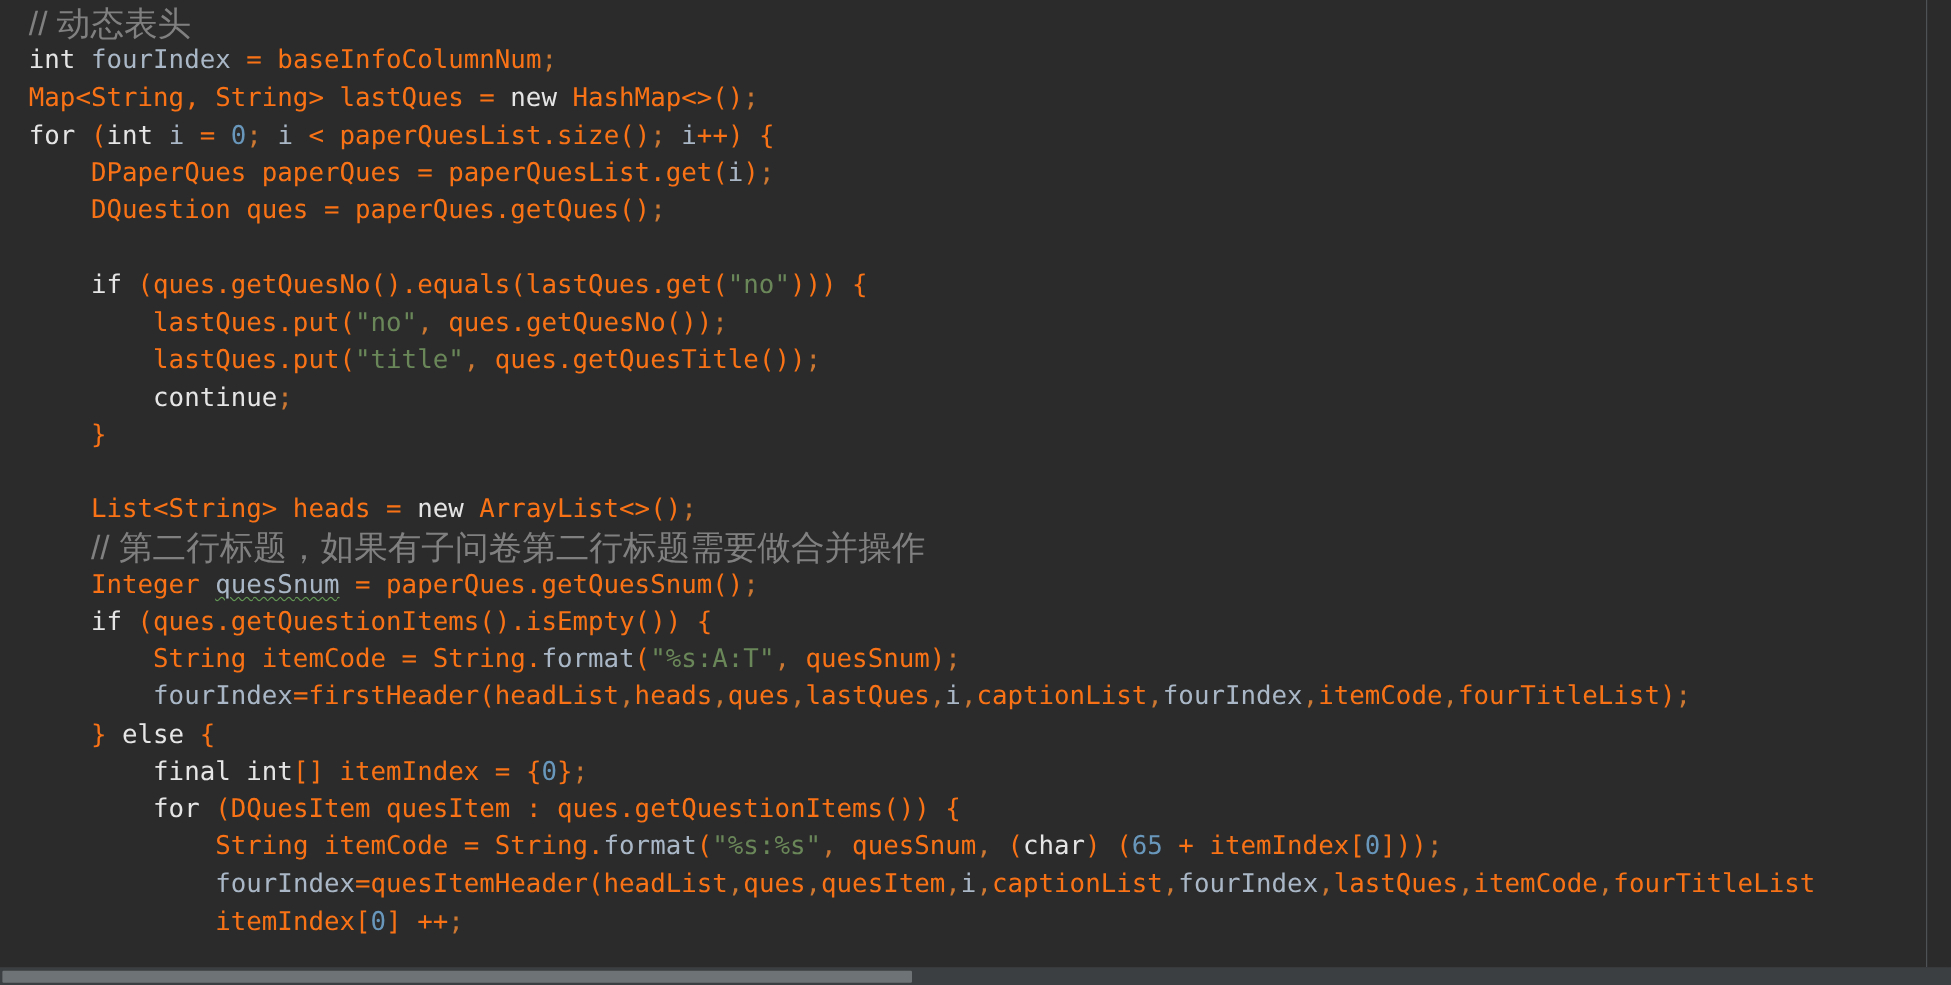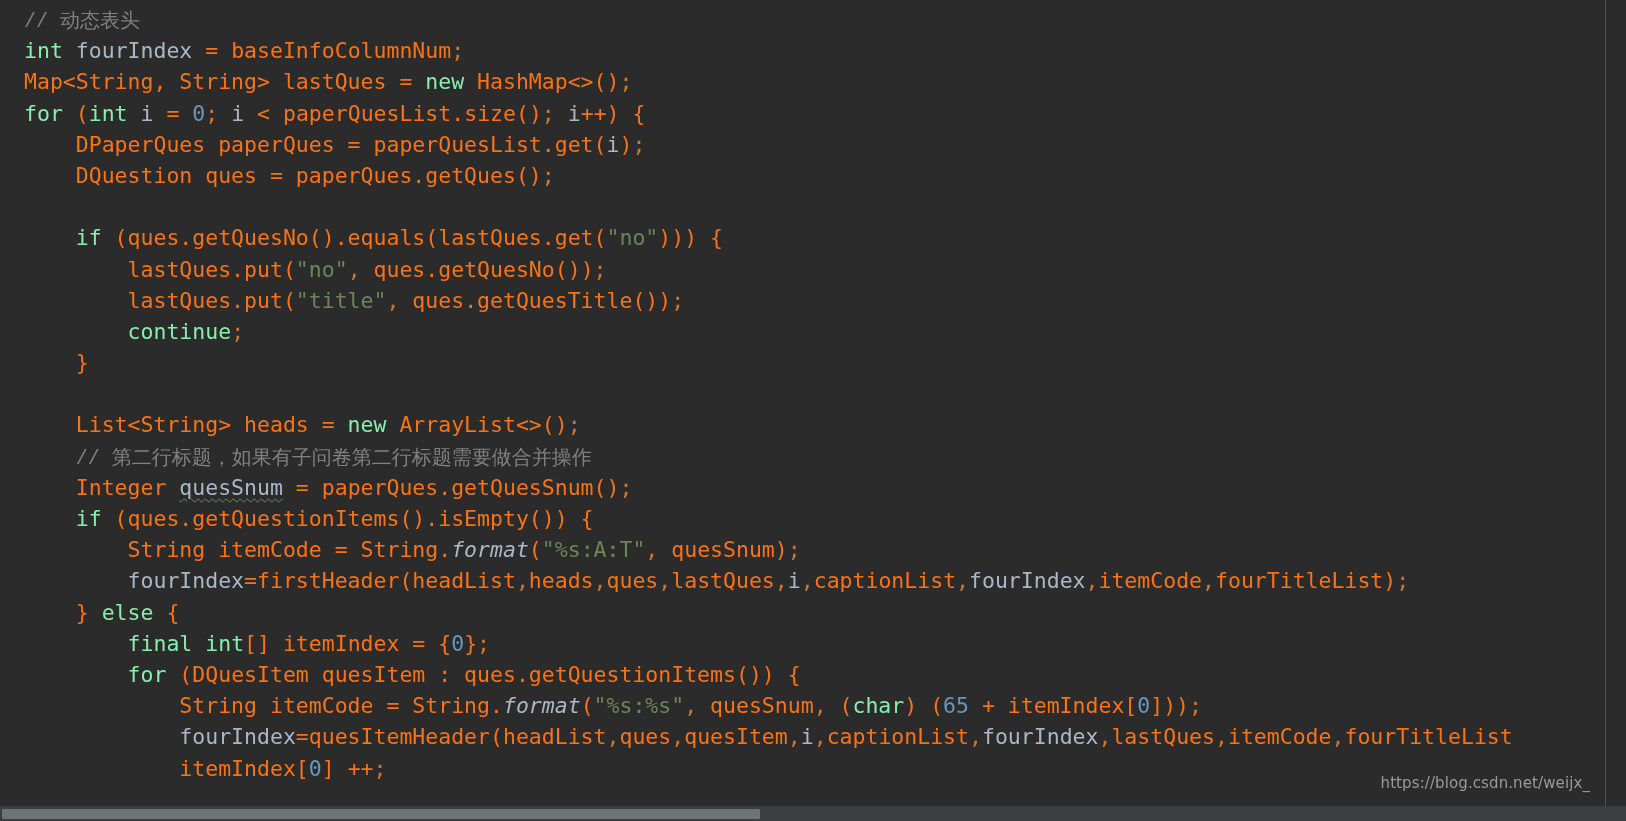--- a/index.html
+++ b/index.html
@@ -25,40 +25,40 @@
     white-space: pre;
   }
   .ln {
     display: block;
     height: 31.2px;
     white-space: pre;
     padding-left: 24px;
   }
   
   .cmt  { color: #808080; }
-  .kw   { color: #86efac; }
+  .kw   { color: #e5e5e5; }
   .str  { color: #6a8759; }
   .num  { color: #6897bb; }
   .id   { color: #f97316; }
   .comma{ color: #cc7832; }
   .semi { color: #cc7832; }
-  .meth { color: #a9b7c6; font-style: italic; }
+  .meth { color: #a9b7c6; }
   .fld  {
     color: #a9b7c6;
     text-decoration-color: #a9b7c6;
     text-underline-offset: 4px;
   }
   .wavy {
     color: #a9b7c6;
     text-decoration: underline wavy;
     text-decoration-color: #629755;
     text-underline-offset: 3px;
     text-decoration-thickness: 1px;
   }
-  .cjk { font-family: Liberation Mono, monospace; font-size: 20px; }
+  .cjk { font-family: Liberation Sans, sans-serif; font-size: 28px; }
 
   
   #vscroll-track {
     position: absolute;
     top: 0; right: 20px;
     width: 1px; height: 806px;
     background: #4e5254;
   }
   
   #hscroll-track {
@@ -90,15 +90,14 @@
 <div id="editor">
 
   <div id="code"><div class="ln"><span class="cmt cjk">// 动态表头</span></div><div class="ln"><span class="kw">int</span><span class="id"> </span><span class="fld">fourIndex</span><span class="id"> = baseInfoColumnNum</span><span class="semi">;</span></div><div class="ln"><span class="id">Map&lt;String, String&gt; lastQues = </span><span class="kw">new</span><span class="id"> HashMap&lt;&gt;()</span><span class="semi">;</span></div><div class="ln"><span class="kw">for</span><span class="id"> (</span><span class="kw">int</span><span class="id"> </span><span class="fld">i</span><span class="id"> = </span><span class="num">0</span><span class="semi">;</span><span class="id"> </span><span class="fld">i</span><span class="id"> &lt; paperQuesList.size()</span><span class="semi">;</span><span class="id"> </span><span class="fld">i</span><span class="id">++) {</span></div><div class="ln"><span>    </span><span class="id">DPaperQues paperQues = paperQuesList.get(</span><span class="fld">i</span><span class="id">)</span><span class="semi">;</span></div><div class="ln"><span>    </span><span class="id">DQuestion ques = paperQues.getQues()</span><span class="semi">;</span></div><div class="ln">&nbsp;</div><div class="ln"><span>    </span><span class="kw">if</span><span class="id"> (ques.getQuesNo().equals(lastQues.get(</span><span class="str">"no"</span><span class="id">))) {</span></div><div class="ln"><span>        </span><span class="id">lastQues.put(</span><span class="str">"no"</span><span class="comma">,</span><span class="id"> ques.getQuesNo())</span><span class="semi">;</span></div><div class="ln"><span>        </span><span class="id">lastQues.put(</span><span class="str">"title"</span><span class="comma">,</span><span class="id"> ques.getQuesTitle())</span><span class="semi">;</span></div><div class="ln"><span>        </span><span class="kw">continue</span><span class="semi">;</span></div><div class="ln"><span>    </span><span class="id">}</span></div><div class="ln">&nbsp;</div><div class="ln"><span>    </span><span class="id">List&lt;String&gt; heads = </span><span class="kw">new</span><span class="id"> ArrayList&lt;&gt;()</span><span class="semi">;</span></div><div class="ln"><span>    </span><span class="cmt cjk">// 第二行标题，如果有子问卷第二行标题需要做合并操作</span></div><div class="ln"><span>    </span><span class="id">Integer </span><span class="wavy">quesSnum</span><span class="id"> = paperQues.getQuesSnum()</span><span class="semi">;</span></div><div class="ln"><span>    </span><span class="kw">if</span><span class="id"> (ques.getQuestionItems().isEmpty()) {</span></div><div class="ln"><span>        </span><span class="id">String itemCode = String.</span><span class="meth">format</span><span class="id">(</span><span class="str">"%s:A:T"</span><span class="comma">,</span><span class="id"> quesSnum)</span><span class="semi">;</span></div><div class="ln"><span>        </span><span class="fld">fourIndex</span><span class="id">=firstHeader(headList</span><span class="comma">,</span><span class="id">heads</span><span class="comma">,</span><span class="id">ques</span><span class="comma">,</span><span class="id">lastQues</span><span class="comma">,</span><span class="fld">i</span><span class="comma">,</span><span class="id">captionList</span><span class="comma">,</span><span class="fld">fourIndex</span><span class="comma">,</span><span class="id">itemCode</span><span class="comma">,</span><span class="id">fourTitleList)</span><span class="semi">;</span></div><div class="ln"><span>    </span><span class="id">} </span><span class="kw">else</span><span class="id"> {</span></div><div class="ln"><span>        </span><span class="kw">final</span><span class="id"> </span><span class="kw">int</span><span class="id">[] itemIndex = {</span><span class="num">0</span><span class="id">}</span><span class="semi">;</span></div><div class="ln"><span>        </span><span class="kw">for</span><span class="id"> (DQuesItem quesItem : ques.getQuestionItems()) {</span></div><div class="ln"><span>            </span><span class="id">String itemCode = String.</span><span class="meth">format</span><span class="id">(</span><span class="str">"%s:%s"</span><span class="comma">,</span><span class="id"> quesSnum</span><span class="comma">,</span><span class="id"> (</span><span class="kw">char</span><span class="id">) (</span><span class="num">65</span><span class="id"> + itemIndex[</span><span class="num">0</span><span class="id">]))</span><span class="semi">;</span></div><div class="ln"><span>            </span><span class="fld">fourIndex</span><span class="id">=quesItemHeader(headList</span><span class="comma">,</span><span class="id">ques</span><span class="comma">,</span><span class="id">quesItem</span><span class="comma">,</span><span class="fld">i</span><span class="comma">,</span><span class="id">captionList</span><span class="comma">,</span><span class="fld">fourIndex</span><span class="comma">,</span><span class="id">lastQues</span><span class="comma">,</span><span class="id">itemCode</span><span class="comma">,</span><span class="id">fourTitleList</span></div><div class="ln"><span>            </span><span class="id">itemIndex[</span><span class="num">0</span><span class="id">] ++</span><span class="semi">;</span></div></div>
 
   <div id="vscroll-track"></div>
 
   <div id="hscroll-track">
     <div id="hscroll-thumb"></div>
   </div>
 
-  <div id="watermark">https://blog.csdn.net/weijx_</div>
 
 </div>
 
 </body></html>

